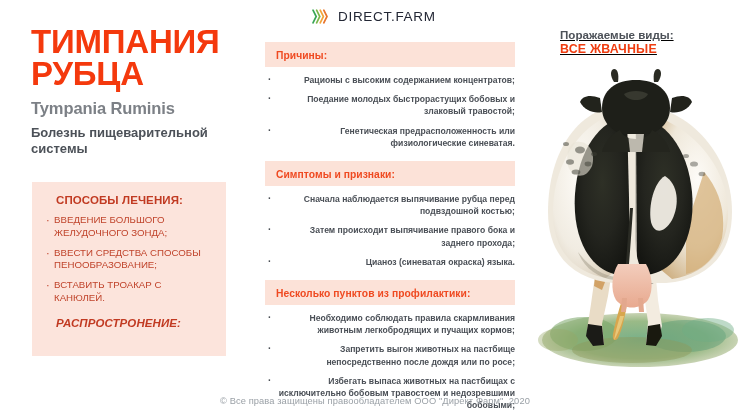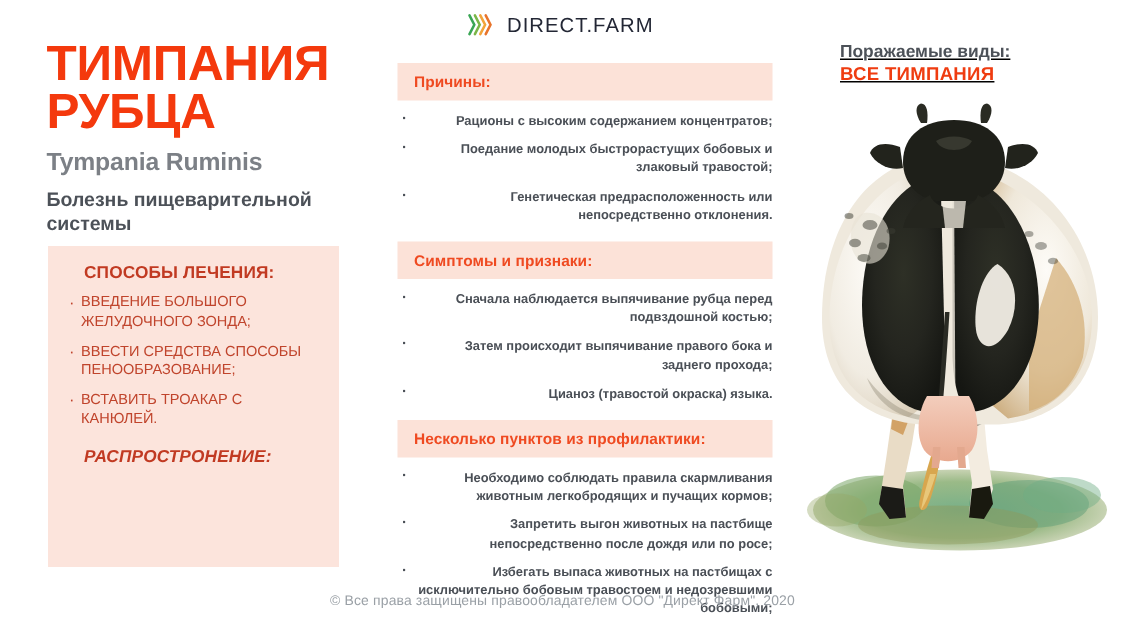--- a/index.html
+++ b/index.html
@@ -74,23 +74,23 @@
     font-weight: bold;
     color: #4c5158;
     line-height: 1.25;
     width: 205px;
   }
 
   
   .treat-box {
     position: absolute;
     left: 32px;
-    top: 164px;
+    top: 182px;
     width: 194px;
-    height: 214px;
+    height: 174px;
     background: #fce4dc;
     box-sizing: border-box;
     padding: 12px 13px 0 14px;
   }
   .treat-heading {
     font-size: 11.5px;
     font-weight: bold;
     color: #c13a22;
     letter-spacing: 0.1px;
     margin: 0 0 8px 10px;
@@ -239,47 +239,47 @@
   </div>
 
   <div class="mid-col">
 
     <div class="sec-bar">
       <span class="sec-bar-label">Причины:</span>
     </div>
     <ul class="sec-list">
       <li>Рационы с высоким содержанием концентратов;</li>
       <li>Поедание молодых быстрорастущих бобовых и злаковый травостой;</li>
-      <li>Генетическая предрасположенность или непосредственно отклонения.</li>
+      <li>Генетическая предрасположенность или физиологические синеватая.</li>
     </ul>
 
     <div class="sec-bar">
       <span class="sec-bar-label">Симптомы и признаки:</span>
     </div>
     <ul class="sec-list">
       <li>Сначала наблюдается выпячивание рубца перед подвздошной костью;</li>
       <li>Затем происходит выпячивание правого бока и заднего прохода;</li>
-      <li>Цианоз (травостой окраска) языка.</li>
+      <li>Цианоз (синеватая окраска) языка.</li>
     </ul>
 
     <div class="sec-bar">
       <span class="sec-bar-label">Несколько пунктов из профилактики:</span>
     </div>
     <ul class="sec-list">
       <li>Необходимо соблюдать правила скармливания животным легкобродящих и пучащих кормов;</li>
       <li>Запретить выгон животных на пастбище непосредственно после дождя или по росе;</li>
       <li>Избегать выпаса животных на пастбищах с исключительно бобовым травостоем и недозревшими бобовыми;</li>
 
     </ul>
 
   </div>
 
   <div class="species">
     <div class="species-label">Поражаемые виды:</div>
-    <div class="species-value">ВСЕ ТИМПАНИЯ</div>
+    <div class="species-value">ВСЕ ЖВАЧНЫЕ</div>
   </div>
 
   <svg class="cow-art" viewBox="0 0 214 312">
     <defs>
       <radialGradient id="bodyDark" cx="50%" cy="42%" r="62%">
         <stop offset="0%" stop-color="#2e3026"></stop>
         <stop offset="55%" stop-color="#24251f"></stop>
         <stop offset="100%" stop-color="#151612"></stop>
       </radialGradient>
       <radialGradient id="flankL" cx="40%" cy="40%" r="70%">

